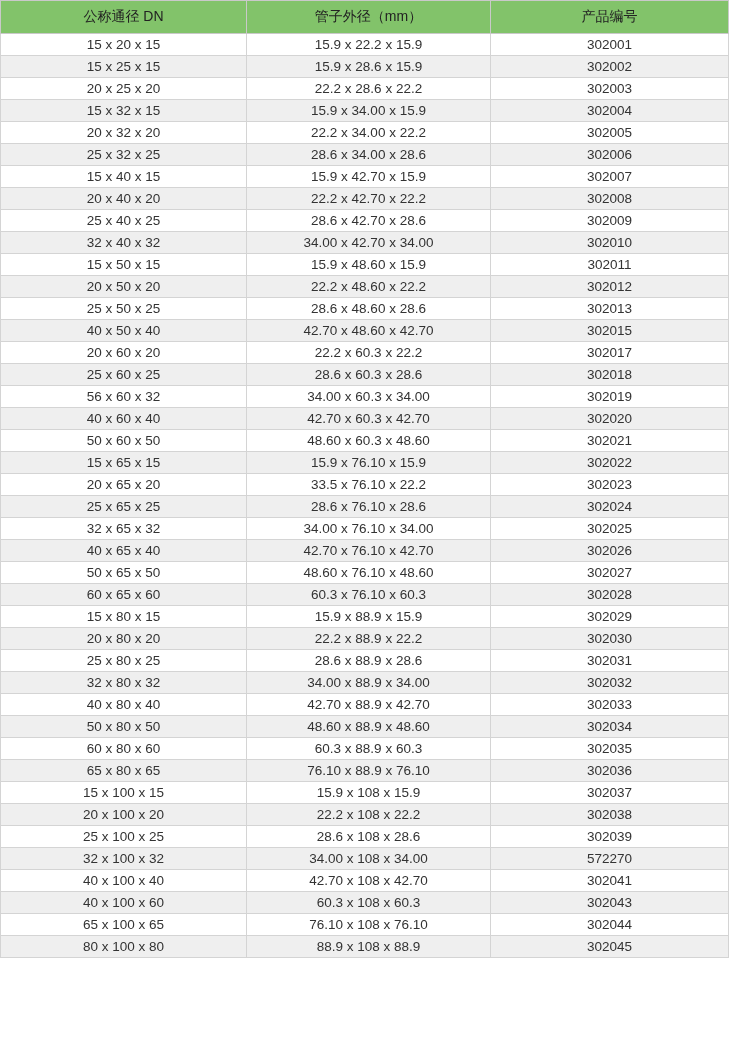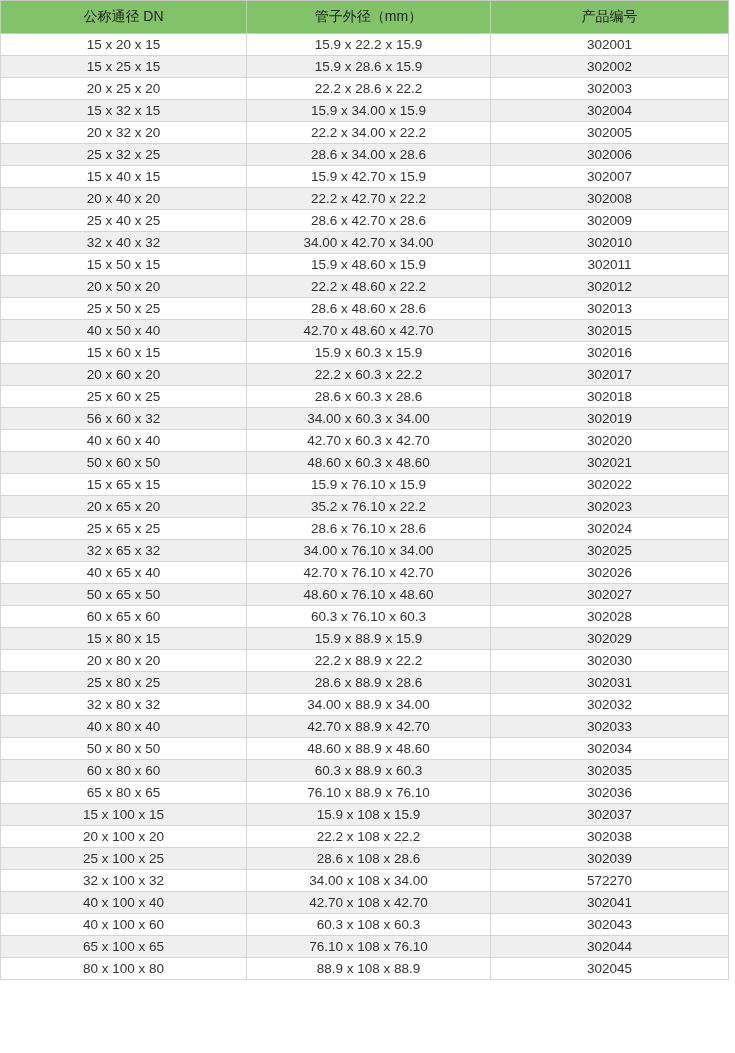--- a/index.html
+++ b/index.html
@@ -145,25 +145,20 @@
     <td>302013</td>
   </tr>
 
 
   <tr>
     <td>40 x 50 x 40</td>
     <td>42.70 x 48.60 x 42.70</td>
     <td>302015</td>
   </tr>
 
-  <tr>
-    <td>15 x 60 x 15</td>
-    <td>15.9 x 60.3 x 15.9</td>
-    <td>302016</td>
-  </tr>
 
   <tr>
     <td>20 x 60 x 20</td>
     <td>22.2 x 60.3 x 22.2</td>
     <td>302017</td>
   </tr>
 
   <tr>
     <td>25 x 60 x 25</td>
     <td>28.6 x 60.3 x 28.6</td>
@@ -189,21 +184,21 @@
   </tr>
 
   <tr>
     <td>15 x 65 x 15</td>
     <td>15.9 x 76.10 x 15.9</td>
     <td>302022</td>
   </tr>
 
   <tr>
     <td>20 x 65 x 20</td>
-    <td>35.2 x 76.10 x 22.2</td>
+    <td>33.5 x 76.10 x 22.2</td>
     <td>302023</td>
   </tr>
 
   <tr>
     <td>25 x 65 x 25</td>
     <td>28.6 x 76.10 x 28.6</td>
     <td>302024</td>
   </tr>
 
   <tr>

